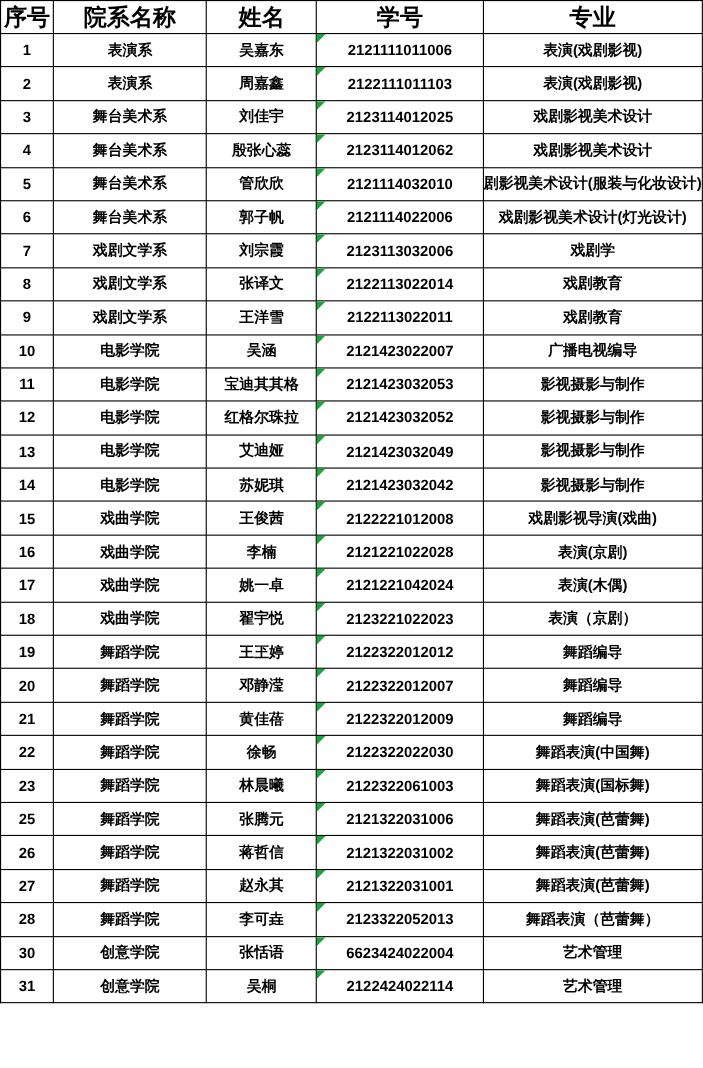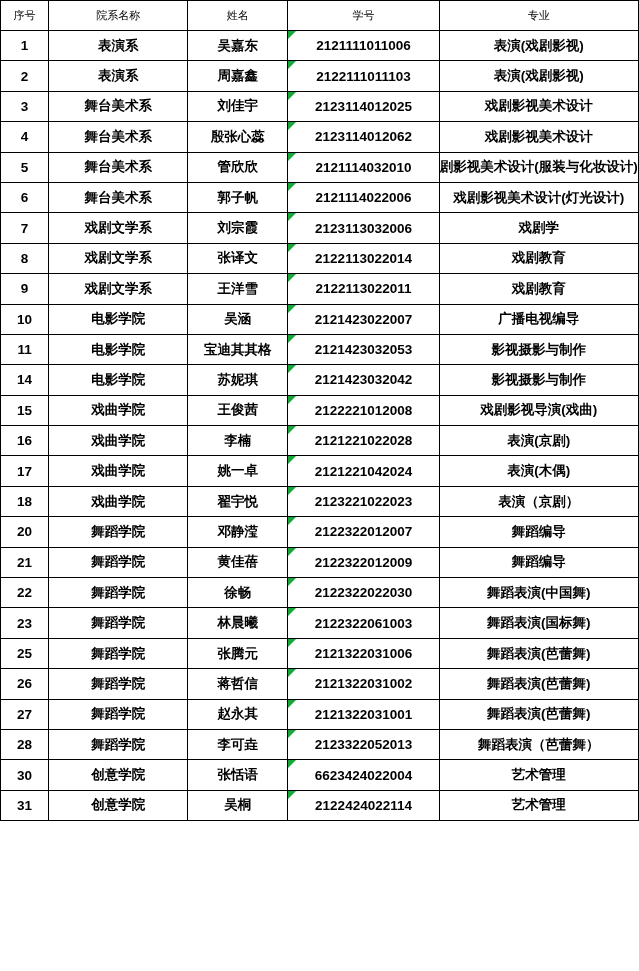--- a/index.html
+++ b/index.html
@@ -24,22 +24,22 @@
     border: 1px solid #000;
     text-align: center;
     vertical-align: middle;
     padding: 0;
     color: #000;
     white-space: nowrap;
     overflow: hidden;
   }
   table.roster thead th {
     height: 29px;
-    font-size: 11px;
-    font-weight: normal;
+    font-size: 21px;
+    font-weight: bold;
   }
   table.roster tbody td {
     height: 29.4px;
     font-size: 13.5px;
     font-weight: bold;
   }
   col.c-index  { width: 48px; }
   col.c-dept   { width: 139px; }
   col.c-name   { width: 100px; }
   col.c-id     { width: 151px; }
@@ -153,20 +153,34 @@
         <td>广播电视编导</td>
       </tr>
       <tr>
         <td>11</td>
         <td>电影学院</td>
         <td>宝迪其其格</td>
         <td class="id-cell"><span class="marker" style="border-top-color: rgb(25, 166, 59);"></span><span>2121423032053</span></td>
         <td>影视摄影与制作</td>
       </tr>
       <tr>
+        <td>12</td>
+        <td>电影学院</td>
+        <td>红格尔珠拉</td>
+        <td class="id-cell"><span class="marker" style="border-top-color: rgb(25, 166, 59);"></span><span>2121423032052</span></td>
+        <td>影视摄影与制作</td>
+      </tr>
+      <tr>
+        <td>13</td>
+        <td>电影学院</td>
+        <td>艾迪娅</td>
+        <td class="id-cell"><span class="marker" style="border-top-color: rgb(25, 166, 59);"></span><span>2121423032049</span></td>
+        <td>影视摄影与制作</td>
+      </tr>
+      <tr>
         <td>14</td>
         <td>电影学院</td>
         <td>苏妮琪</td>
         <td class="id-cell"><span class="marker" style="border-top-color: rgb(25, 166, 59);"></span><span>2121423032042</span></td>
         <td>影视摄影与制作</td>
       </tr>
       <tr>
         <td>15</td>
         <td>戏曲学院</td>
         <td>王俊茜</td>
@@ -186,20 +200,27 @@
         <td>姚一卓</td>
         <td class="id-cell"><span class="marker" style="border-top-color: rgb(25, 166, 59);"></span><span>2121221042024</span></td>
         <td>表演(木偶)</td>
       </tr>
       <tr>
         <td>18</td>
         <td>戏曲学院</td>
         <td>翟宇悦</td>
         <td class="id-cell"><span class="marker" style="border-top-color: rgb(25, 166, 59);"></span><span>2123221022023</span></td>
         <td>表演（京剧）</td>
+      </tr>
+      <tr>
+        <td>19</td>
+        <td>舞蹈学院</td>
+        <td>王玊婷</td>
+        <td class="id-cell"><span class="marker" style="border-top-color: rgb(25, 166, 59);"></span><span>2122322012012</span></td>
+        <td>舞蹈编导</td>
       </tr>
       <tr>
         <td>20</td>
         <td>舞蹈学院</td>
         <td>邓静滢</td>
         <td class="id-cell"><span class="marker" style="border-top-color: rgb(25, 166, 59);"></span><span>2122322012007</span></td>
         <td>舞蹈编导</td>
       </tr>
       <tr>
         <td>21</td>

